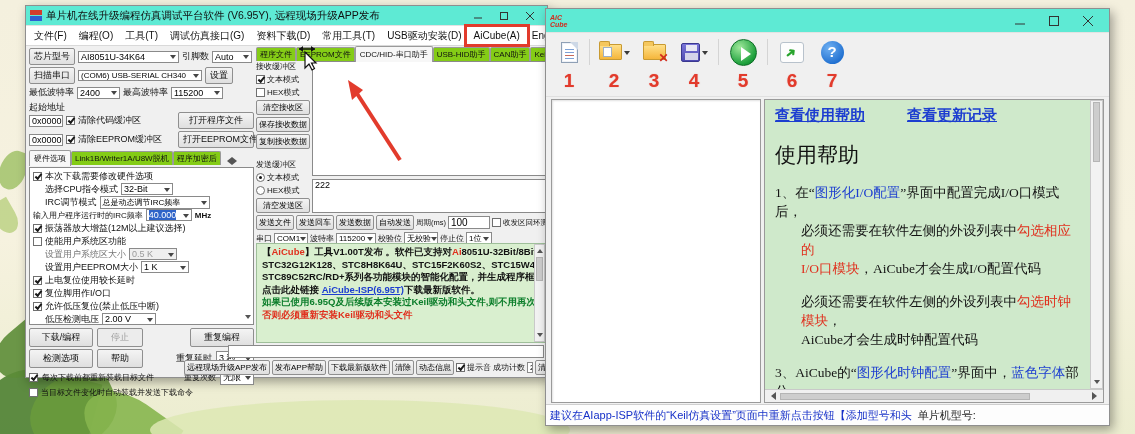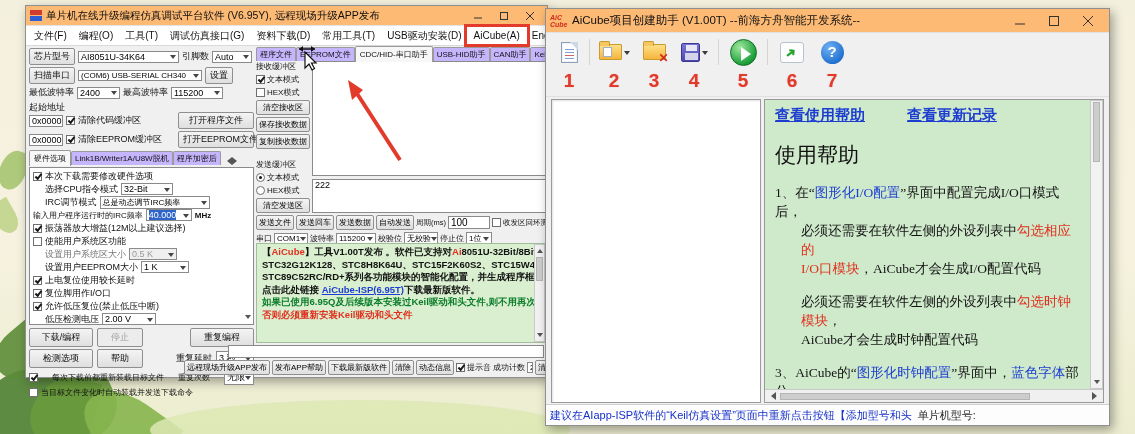--- a/index.html
+++ b/index.html
@@ -1,20 +1,20 @@
 <!DOCTYPE html>
 <html><head>
 <meta charset="utf-8">
 <style>
 *{box-sizing:border-box;margin:0;padding:0;}
 html,body{width:1135px;height:434px;overflow:hidden;}
 body{position:relative;font-family:"Liberation Sans",sans-serif;background:linear-gradient(180deg,#f4f0de 0%,#f6f2df 55%,#ecedd0 100%);}
 .leaf{position:absolute;border-radius:60% 0 55% 55%;opacity:.9;}
 .win{position:absolute;background:#f0f0f0;border:1px solid #8f8f8f;box-shadow:3px 4px 10px rgba(0,0,0,.35);}
-.tbar{height:20px;background:#fdba74;display:flex;align-items:center;padding:0 4px;gap:4px;border-bottom:1px solid #e3e3e3;}
+.tbar{height:20px;background:#5eead4;display:flex;align-items:center;padding:0 4px;gap:4px;border-bottom:1px solid #e3e3e3;}
 .tbar .ttl{font-size:10.5px;color:#111;white-space:nowrap;overflow:hidden;}
 .wctl{margin-left:auto;display:flex;align-items:center;}
 .wb{width:26px;height:16px;display:flex;align-items:center;justify-content:center;font-size:10px;color:#333;}
 .menubar{height:20px;background:#fff;display:flex;align-items:center;font-size:10px;color:#111;padding:0 2px;border-bottom:1px solid #d9d9d9;}
 .mi{padding:2px 6px;white-space:nowrap;}
 .redbox{outline:3px solid #e23b2c;outline-offset:1px;}
 .r{display:flex;align-items:center;}
 .lbl{font-size:9px;color:#111;white-space:nowrap;}
 .btn{font-size:9px;color:#111;background:linear-gradient(#f4f4f4,#dfdfdf);border:1px solid #8f8f8f;border-radius:2px;padding:1px 4px;text-align:center;white-space:nowrap;}
 .btn.dis{color:#9b9b9b;background:#ececec;}
@@ -31,21 +31,21 @@
 .t-l{width:0;height:0;border:4px solid transparent;border-right:5px solid #555;}
 .t-r{width:0;height:0;border:4px solid transparent;border-left:5px solid #555;}
 .sb{background:#f2f2f2;border:1px solid #c9c9c9;display:flex;flex-direction:column;align-items:center;justify-content:space-between;padding:1px;}
 .sb .thumb{width:7px;background:#cdcdcd;border:1px solid #b5b5b5;}
 
 #lw{left:25px;top:5px;width:523px;height:373px;z-index:3;}
 #lw .body{position:relative;height:331px;}
 .col1{position:absolute;left:3px;top:2px;width:225px;display:flex;flex-direction:column;gap:2px;font-size:9px;}
 .col23{position:absolute;left:230px;top:0;width:290px;display:flex;flex-direction:column;}
 .stabs{display:flex;align-items:flex-end;height:15px;}
-.stab{font-size:8px;color:#111;background:#c4b5fd;border:1px solid #9a9a9a;border-bottom:none;padding:1px 3px;white-space:nowrap;border-radius:2px 2px 0 0;}
+.stab{font-size:8px;color:#111;background:#84cc16;border:1px solid #9a9a9a;border-bottom:none;padding:1px 3px;white-space:nowrap;border-radius:2px 2px 0 0;}
 .stab.active{background:#f7f7f7;padding:2px 4px;position:relative;top:1px;}
 .optbox{background:#fff;border:1px solid #8a8a8a;padding:2px 3px;display:flex;flex-direction:column;gap:1px;position:relative;height:158px;overflow:hidden;}
 .orow{display:flex;align-items:center;gap:3px;height:12px;}
 .hl{background:#2f64c9;color:#fff;}
 .minibtn{font-size:8px;background:linear-gradient(#f4f4f4,#dfdfdf);border:1px solid #8f8f8f;border-radius:2px;padding:1px 2px;text-align:center;white-space:nowrap;}
 .tipbox{background:#d9efcf;border:1px solid #9fbf9a;margin-top:2px;height:100px;position:relative;padding:2px 14px 2px 5px;overflow:hidden;}
 .tipline{font-size:9.5px;font-weight:bold;color:#111;line-height:12.5px;white-space:nowrap;}
 .red{color:#e0301e;}
 .blue{color:#1d3ed0;}
 .green{color:#0b7d2a;}
@@ -267,21 +267,21 @@
         <span class="btn" style="width:64px;padding:2px 0;margin-left:auto;">重复编程</span>
       </div>
       <div class="r" style="gap:4px;">
         <span class="btn" style="width:64px;padding:2px 0;">检测选项</span>
         <span class="btn" style="width:46px;padding:2px 0;">帮助</span>
         <span class="lbl" style="margin-left:auto;">重复延时</span>
         <span class="combo" style="width:38px;">
             <span>3 秒</span>
           </span>
       </div>
-      <div class="r" style="gap:14px;">
+      <div class="r" style="gap:4px;">
         <span class="cb on"></span>
         <span class="lbl" style="font-size:8px;">每次下载前都重新装载目标文件</span>
         <span class="lbl" style="margin-left:auto;font-size:8px;">重复次数</span>
         <span class="combo" style="width:34px;">
             <span>无限</span>
           </span>
       </div>
       <div class="r" style="gap:3px;">
         <span class="cb"></span>
         <span class="lbl" style="font-size:8px;">当目标文件变化时自动装载并发送下载命令</span>
@@ -503,21 +503,20 @@
     </div>
   </div>
 </div>
 
 <div id="rw" class="win">
   <div class="tbar">
     <span class="aicico">
         <span>AiC</span>
         <span>Cube</span>
       </span>
-    <span class="ttl" style="font-size:11.5px;">AiCube项目创建助手 (V1.00T) --前海方舟智能开发系统--</span>
     <span class="wctl">
       <span class="wb" style="width:34px;height:22px;">
           <svg width="10" height="10">
             <line x1="0" y1="8" x2="10" y2="8" stroke="#333"></line>
           </svg>
         </span>
       <span class="wb" style="width:34px;height:22px;">
           <svg width="10" height="10">
             <rect x="0.5" y="0.5" width="9" height="9" fill="none" stroke="#333"></rect>
           </svg>

